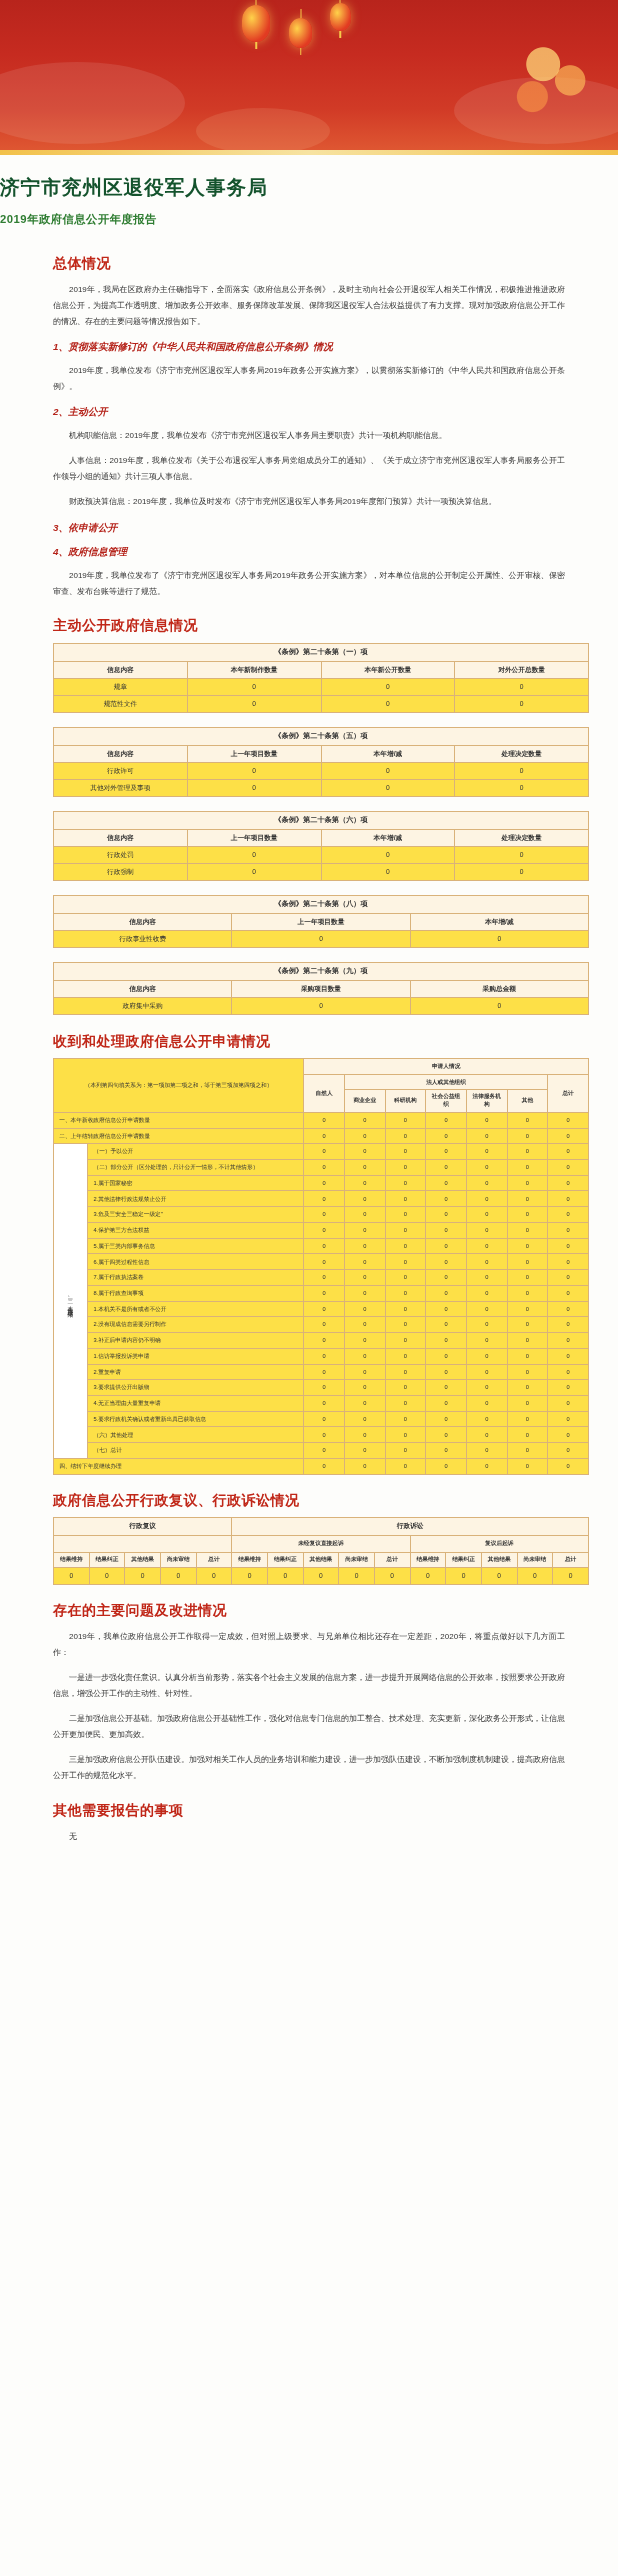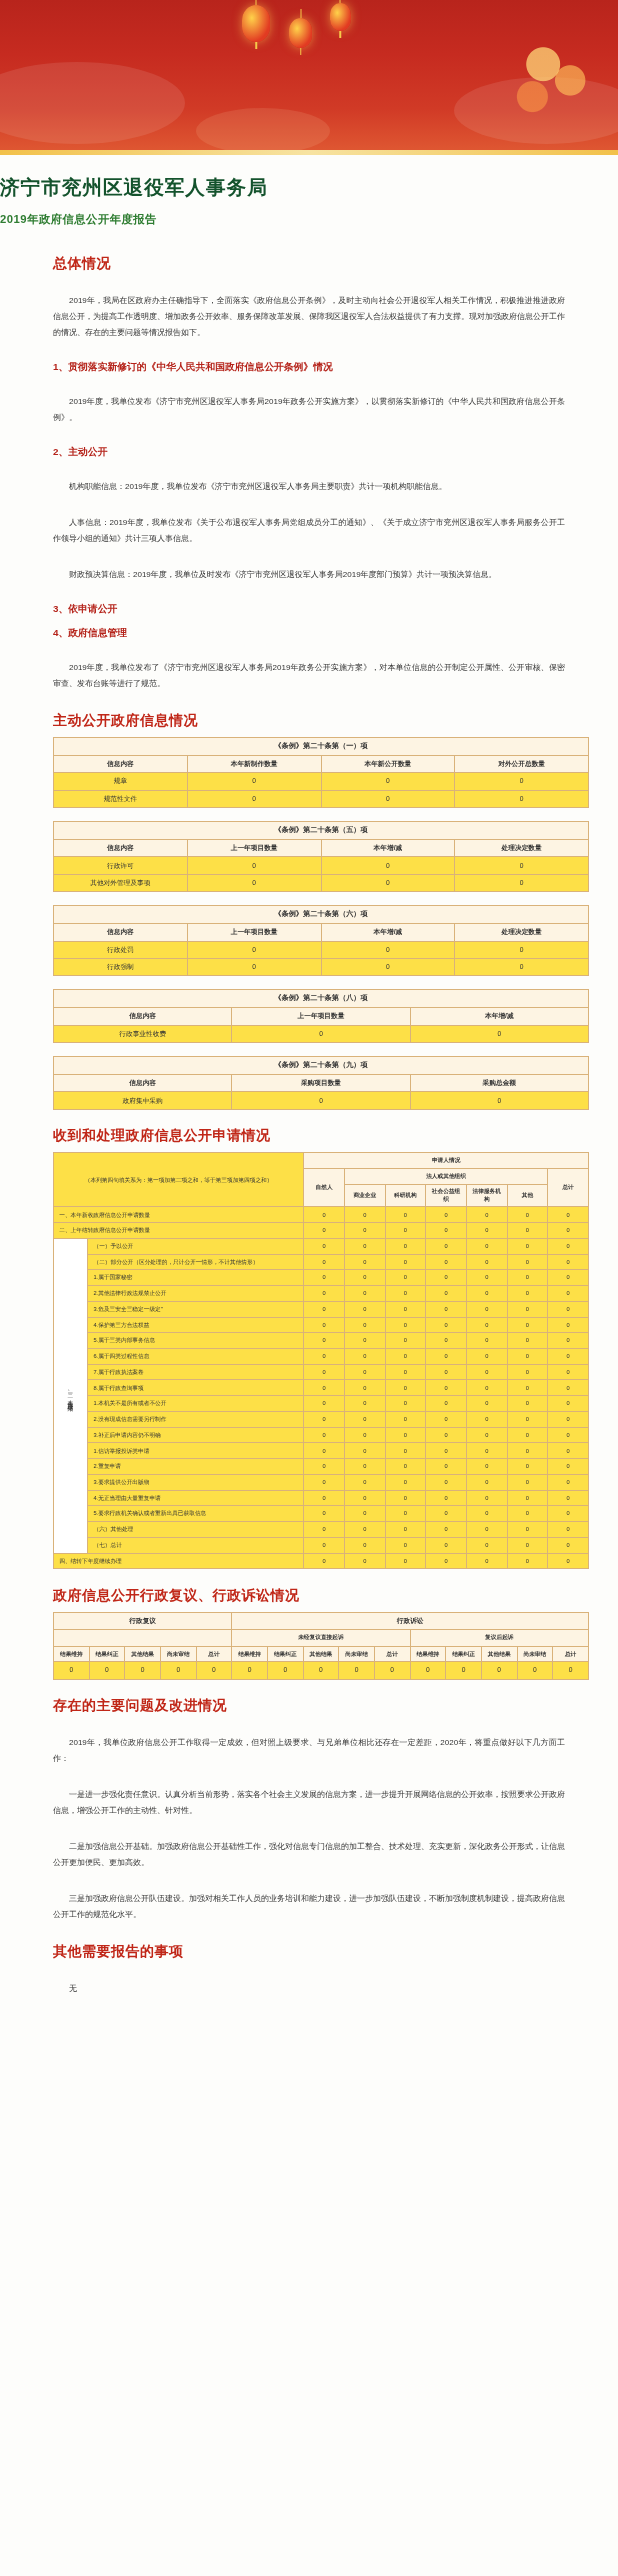--- a/index.html
+++ b/index.html
@@ -100,26 +100,27 @@
     font-weight: bold;
     color: #c02718;
     margin: 17.5px 0 7.2px 0;
     letter-spacing: 0.5px;
   }
   h3.sub {
     font-size: 9.8px;
     font-weight: bold;
     color: #b5231a;
     margin: 11.3px 0 4.1px 0;
+    font-style: italic;
   }
   p.para {
     font-size: 8px;
     line-height: 2.0;
     color: #333;
-    margin: 20px 0;
+    margin: 9px 0;
     text-indent: 2em;
     text-align: justify;
   }
   
   .tbl-wrap { width: 536px; margin: 5.2px auto 13.4px auto; }
   table.t {
     border-collapse: collapse;
     width: 100%;
     font-size: 6.7px;
     background: #fde047;

